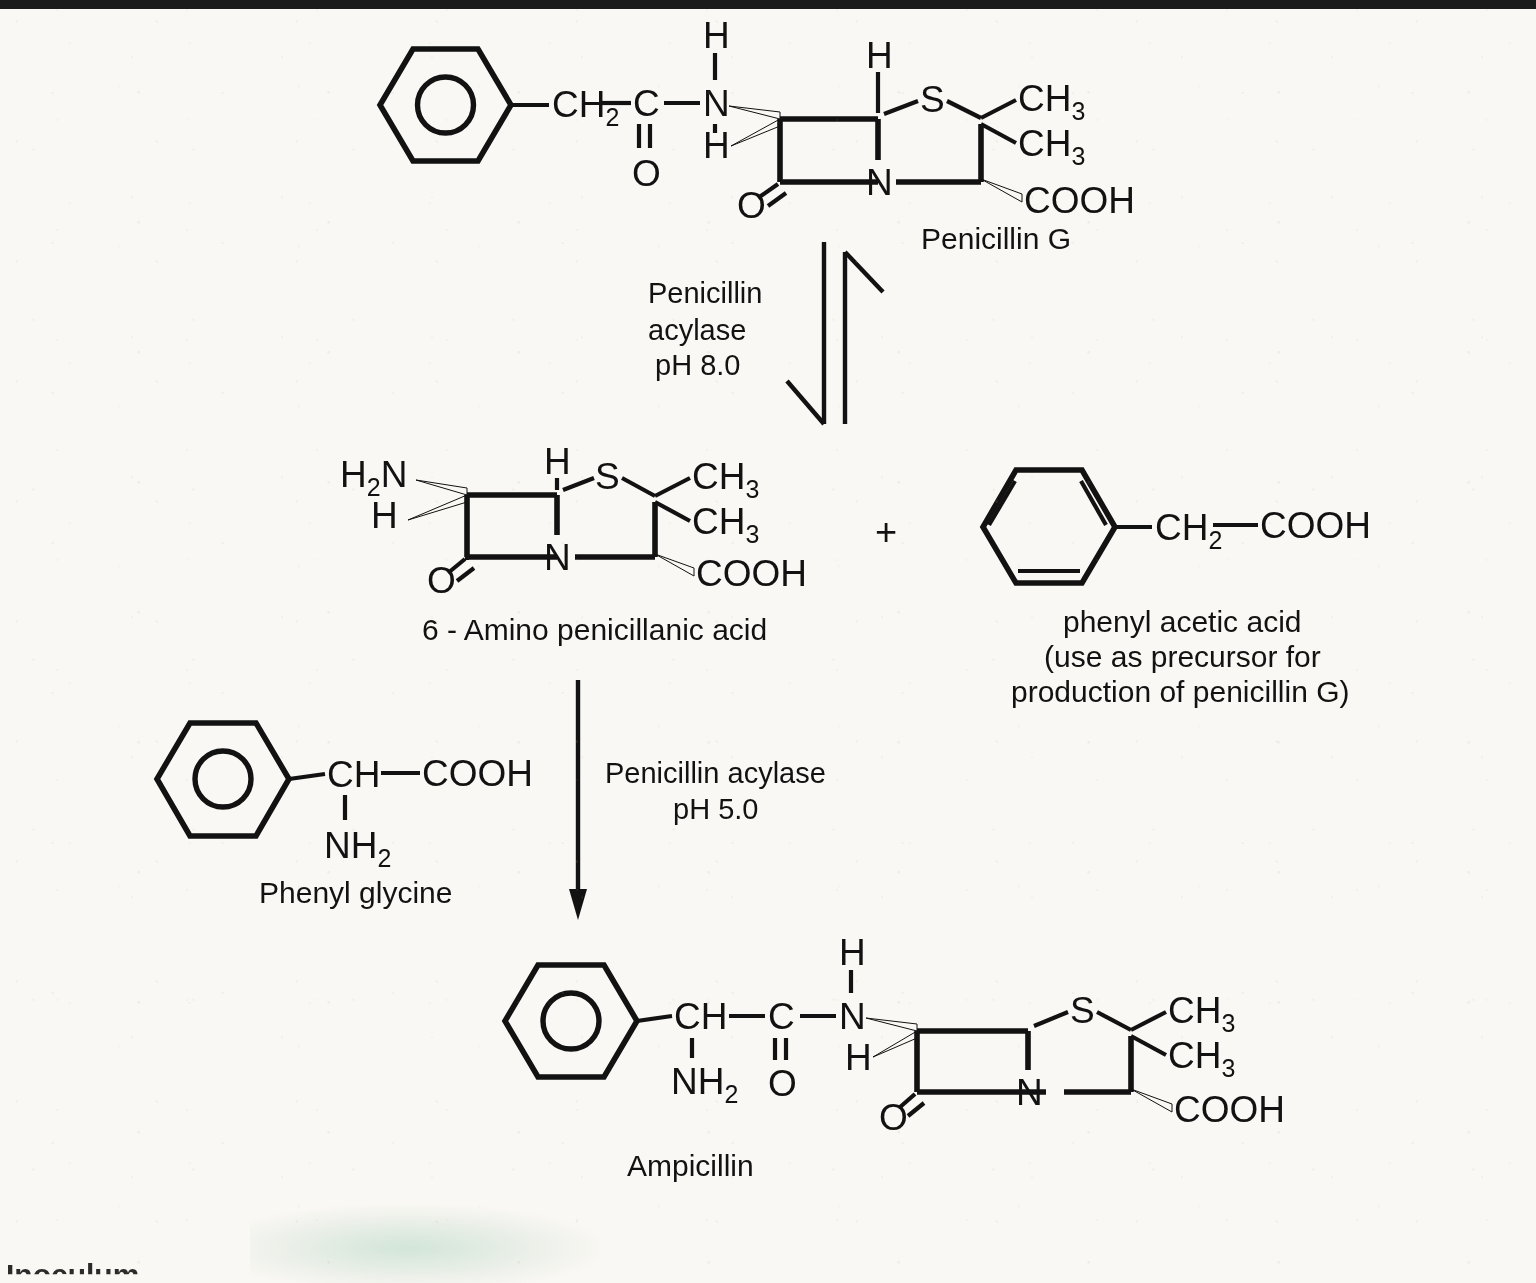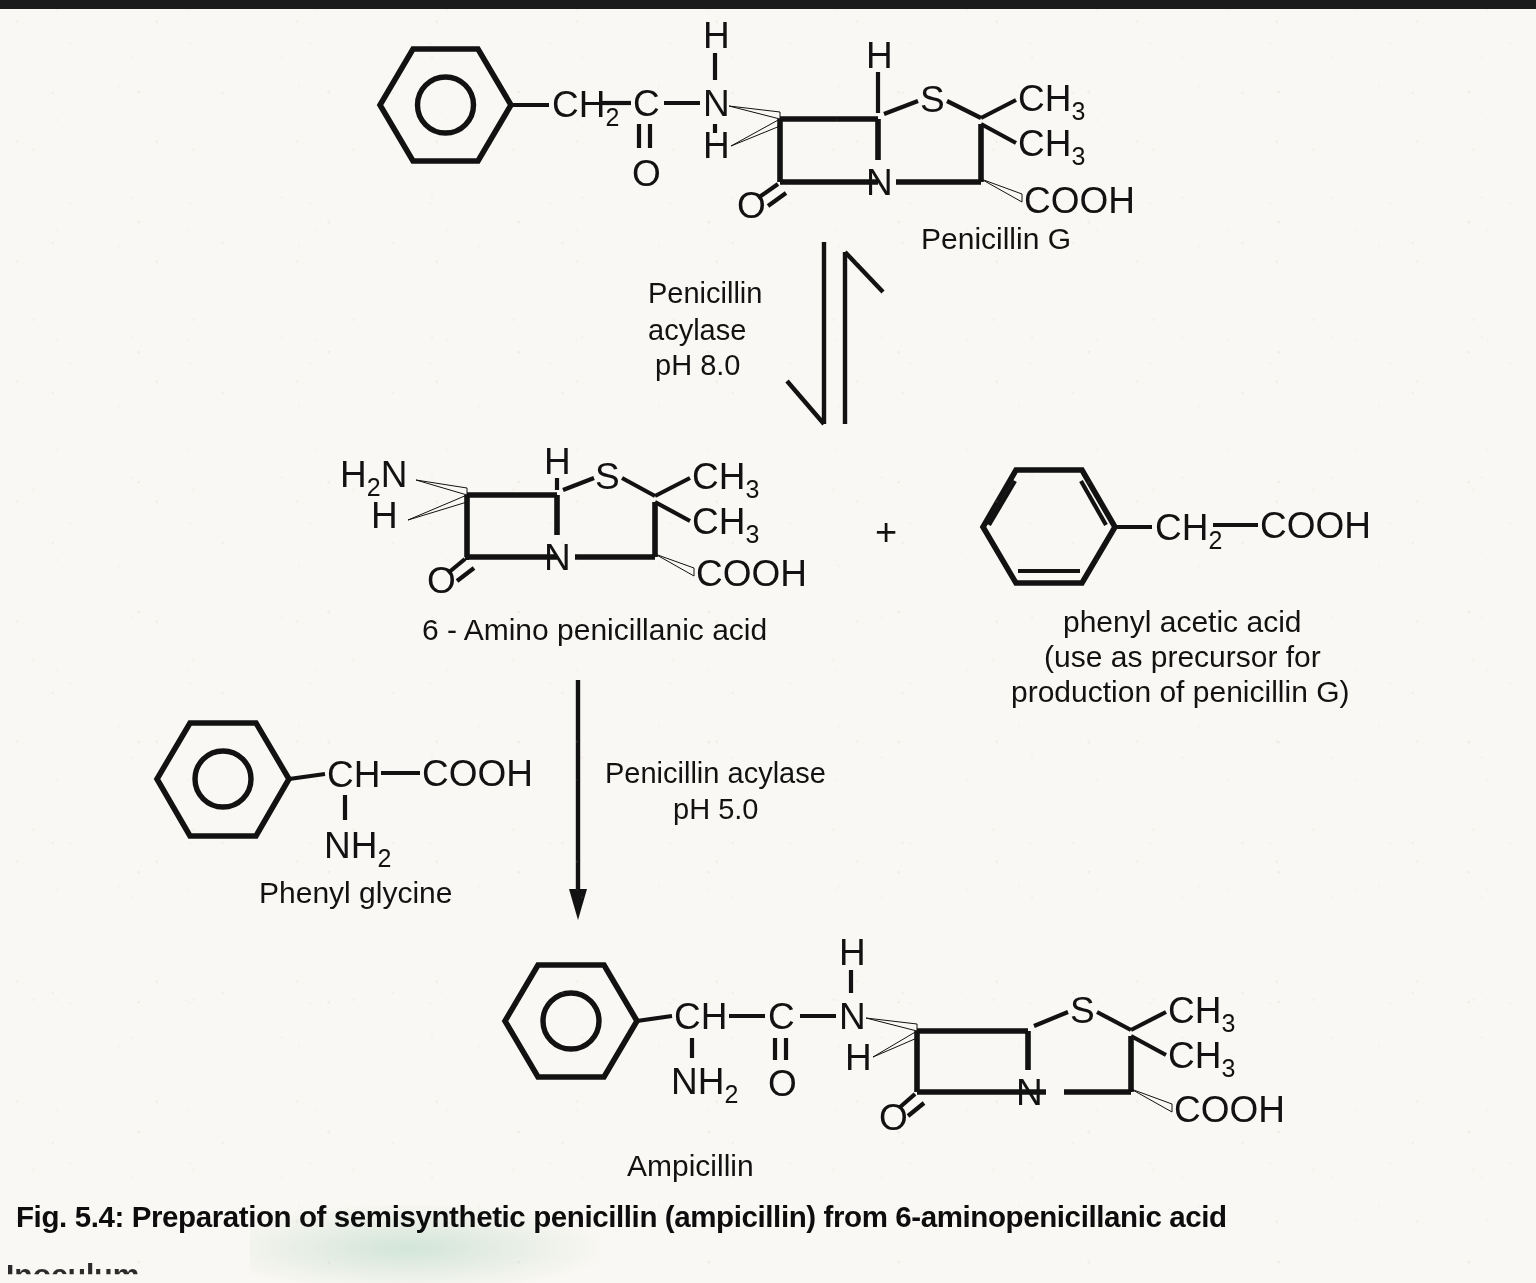--- a/index.html
+++ b/index.html
@@ -373,17 +373,16 @@
     <line class="bond-thick" x1="1064" y1="1092" x2="1131" y2="1092"></line>
 
     <polygon class="bond-wedge" fill="#121212" points="1131,1089 1172,1112 1172,1104"></polygon>
     <text class="atom" x="1174" y="1122">COOH</text>
 
     <text class="caption" x="627" y="1176">Ampicillin</text>
   </svg>
 
   <div class="greenstain"></div>
 
-  <div id="figure-caption">Fig. 5.4: Preparation of semisynthetic penicillin (ampicillin) from 6-aminopenicillanic acid</div>
   <div id="cutoff-text">Inoculum</div>
 
   <div id="paper-noise"></div>
 </div>
 
 </body></html>

